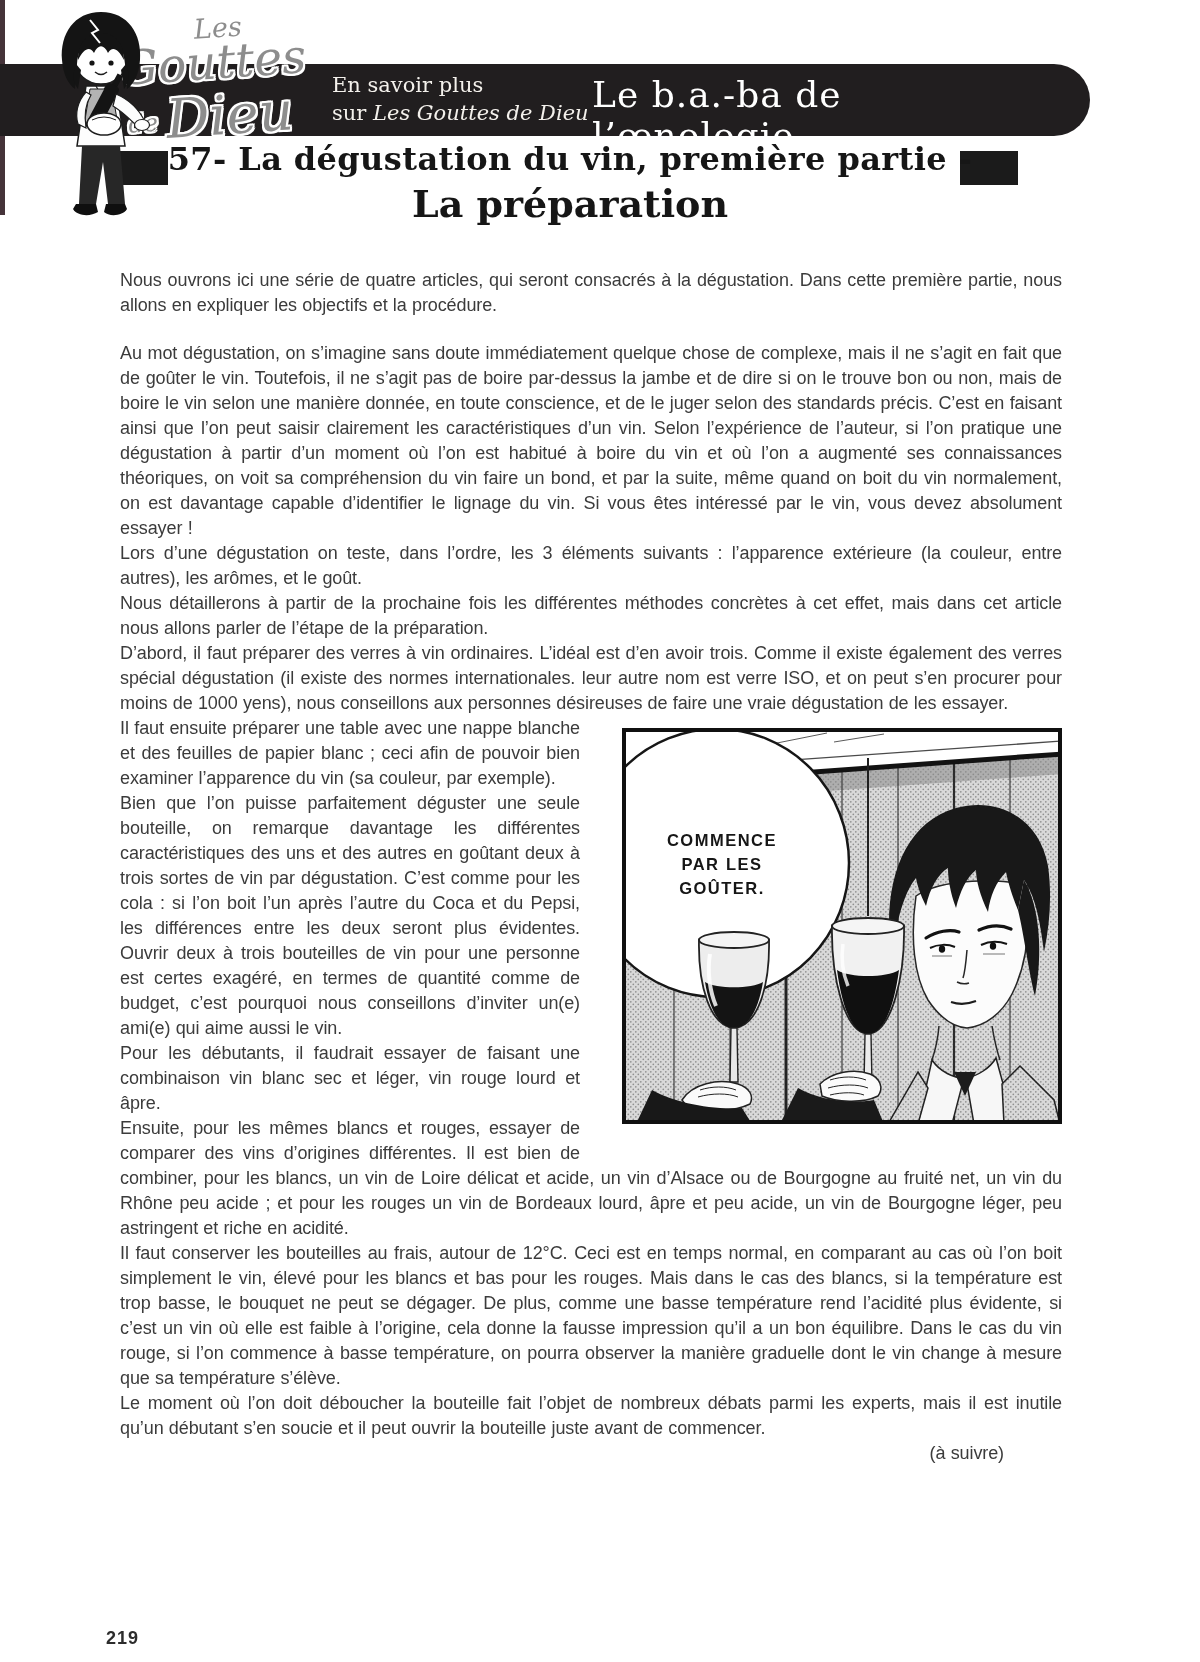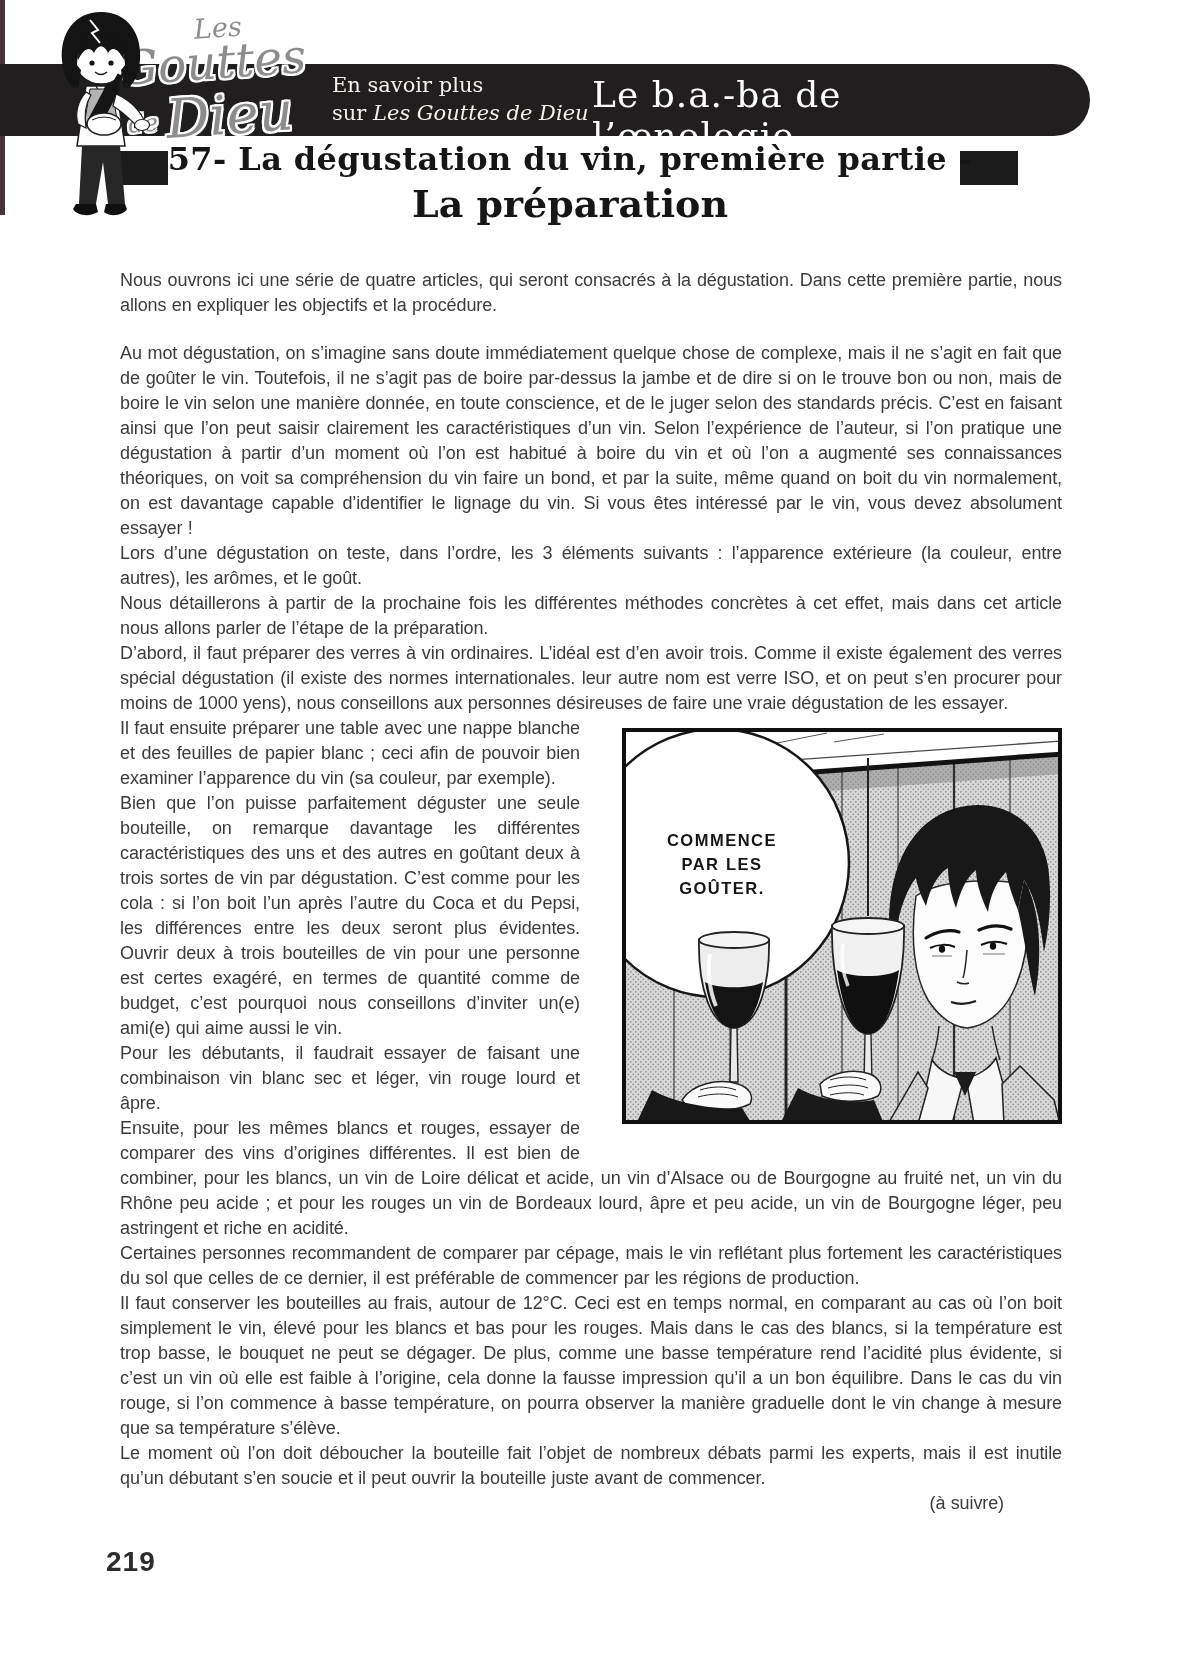--- a/index.html
+++ b/index.html
@@ -39,21 +39,21 @@
   
   .article{position:absolute;left:120px;top:268px;width:942px;
            font-size:18px;line-height:25px;text-align:justify;color:#3b3b3b;
            letter-spacing:-0.1px;word-spacing:0.4px;}
   .article p{margin:0;}
   .article p.gap{margin-top:23px;}
   .panel-float{float:right;width:462px;height:412px;margin:12px 0 4px 20px;}
   .panel-float svg{display:block;margin-left:auto;width:440px;height:396px;}
   .suite{text-align:right;padding-right:58px;}
 
-  .page-number{position:absolute;left:106px;top:1546px;font-weight:bold;font-size:28px;
+  .page-number{position:absolute;left:106px;top:1628px;font-weight:bold;font-size:18px;
                color:#2c2c2c;letter-spacing:1px;}
 
   .bubble-text{font-family:"Liberation Sans",sans-serif;font-weight:bold;font-size:16.5px;
                letter-spacing:1.5px;fill:#161616;}
 </style>
 </head>
 <body>
 
 <div class="page">
   <div class="left-edge"></div>
@@ -209,20 +209,19 @@
           </g>
         </g>
         <rect x="2" y="2" width="436" height="392" fill="none" stroke="#101010" stroke-width="4"></rect>
       </svg>
     </div>
 
     <p>Il faut ensuite préparer une table avec une nappe blanche et des feuilles de papier blanc ; ceci afin de pouvoir bien examiner l’apparence du vin (sa couleur, par exemple).</p>
     <p>Bien que l’on puisse parfaitement déguster une seule bouteille, on remarque davantage les différentes caractéristiques des uns et des autres en goûtant deux à trois sortes de vin par dégustation. C’est comme pour les cola : si l’on boit l’un après l’autre du Coca et du Pepsi, les différences entre les deux seront plus évidentes. Ouvrir deux à trois bouteilles de vin pour une personne est certes exagéré, en termes de quantité comme de budget, c’est pourquoi nous conseillons d’inviter un(e) ami(e) qui aime aussi le vin.</p>
     <p>Pour les débutants, il faudrait essayer de faisant une combinaison vin blanc sec et léger, vin rouge lourd et âpre.</p>
     <p>Ensuite, pour les mêmes blancs et rouges, essayer de comparer des vins d’origines différentes. Il est bien de combiner, pour les blancs, un vin de Loire délicat et acide, un vin d’Alsace ou de Bourgogne au fruité net, un vin du Rhône peu acide ; et pour les rouges un vin de Bordeaux lourd, âpre et peu acide, un vin de Bourgogne léger, peu astringent et riche en acidité.</p>
-    <p>Certaines personnes recommandent de comparer par cépage, mais le vin reflétant plus fortement les caractéristiques du sol que celles de ce dernier, il est préférable de commencer par les régions de production.</p>
     <p>Il faut conserver les bouteilles au frais, autour de 12°C. Ceci est en temps normal, en comparant au cas où l’on boit simplement le vin, élevé pour les blancs et bas pour les rouges. Mais dans le cas des blancs, si la température est trop basse, le bouquet ne peut se dégager. De plus, comme une basse température rend l’acidité plus évidente, si c’est un vin où elle est faible à l’origine, cela donne la fausse impression qu’il a un bon équilibre. Dans le cas du vin rouge, si l’on commence à basse température, on pourra observer la manière graduelle dont le vin change à mesure que sa température s’élève.</p>
     <p>Le moment où l’on doit déboucher la bouteille fait l’objet de nombreux débats parmi les experts, mais il est inutile qu’un débutant s’en soucie et il peut ouvrir la bouteille juste avant de commencer.</p>
     <p class="suite">(à suivre)</p>
   </div>
 
   <div class="page-number">219</div>
 </div>
 
 </body></html>

